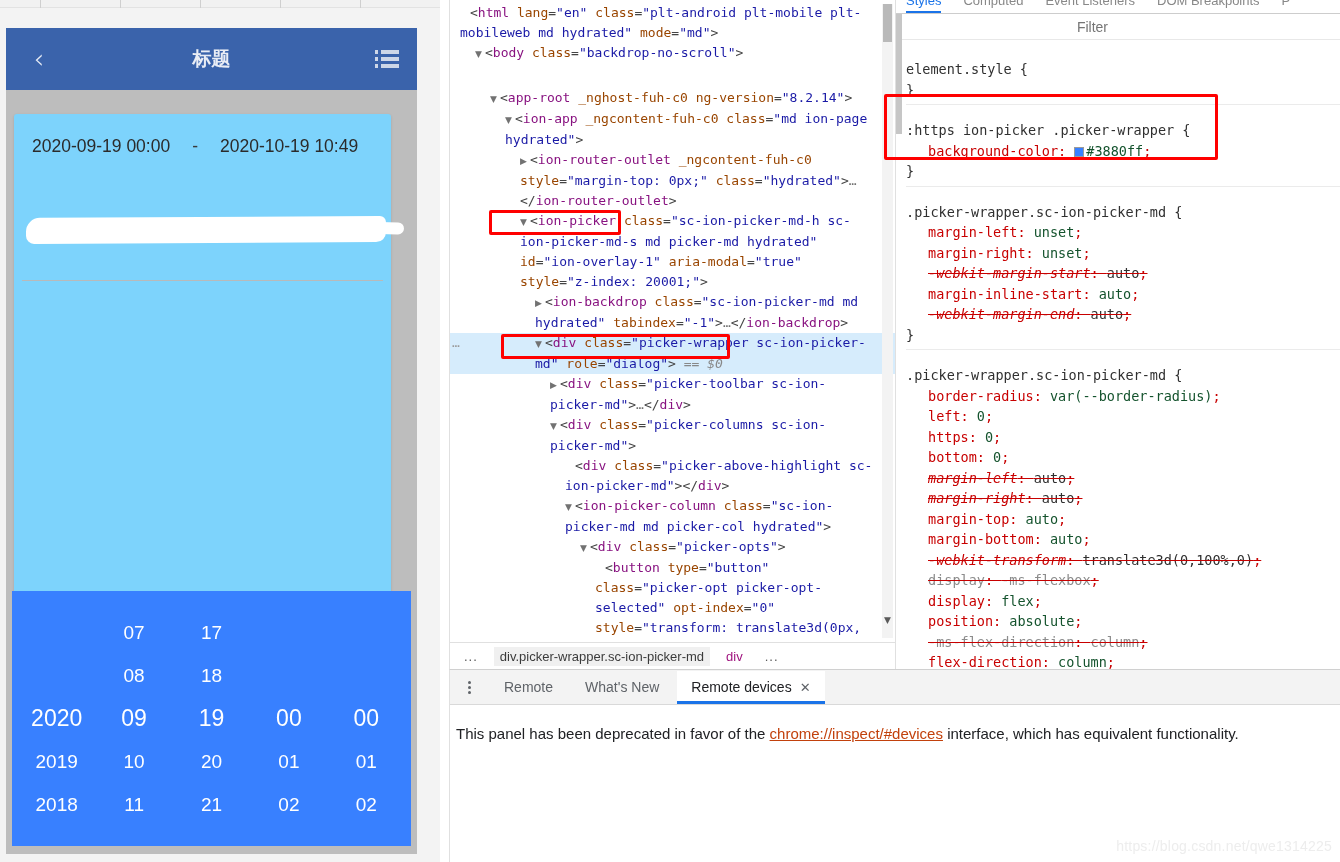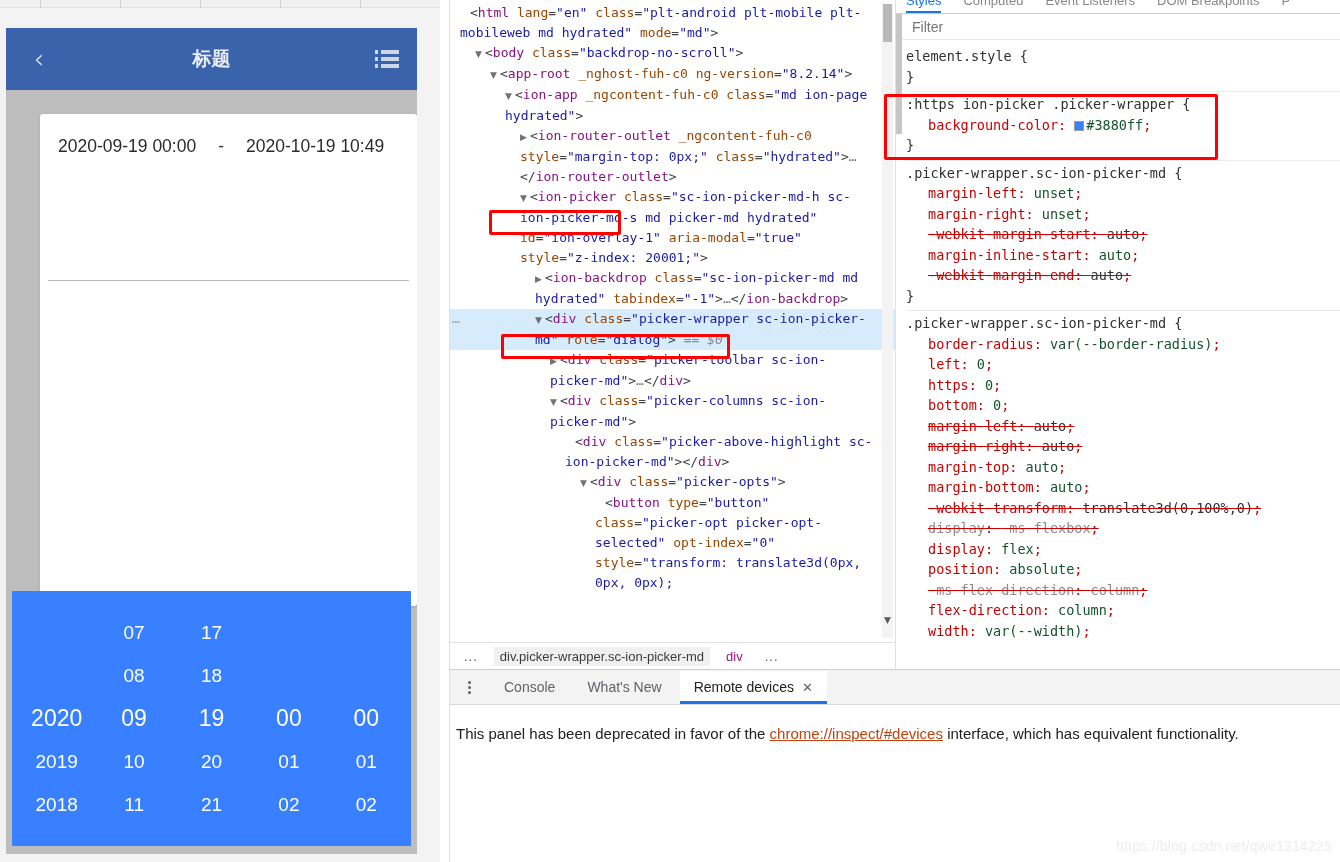--- a/index.html
+++ b/index.html
@@ -64,23 +64,23 @@
     position: absolute; right: 18px; top: 50%; transform: translateY(-50%);
     width: 24px; height: 18px;
     display: flex; flex-direction: column; justify-content: space-between;
     cursor: pointer;
   }
   .list-icon .row { display: flex; align-items: center; gap: 3px; height: 4px; }
   .list-icon .dot { width: 3px; height: 4px; background: #cdd7e8; }
   .list-icon .bar { flex: 1; height: 4px; background: #cdd7e8; }
 
   .app-card {
-    position: absolute; left: 34px; top: 86px;
+    position: absolute; left: 8px; top: 86px;
     width: 377px; height: 492px;
-    background: #ffffff;
+    background: #7dd3fc;
     border-radius: 3px;
     box-shadow: 0 1px 3px rgba(0,0,0,0.12);
     z-index: 2;
   }
   .date-row {
     display: flex; align-items: center;
     padding: 22px 18px 0 18px;
     font-size: 17.5px; color: #2b2b2b;
     white-space: nowrap;
   }
@@ -235,37 +235,38 @@
     height: 26px;
     display: flex; align-items: center;
     border-bottom: 1px solid #e8e8e8;
     padding-left: 14px;
   }
   .filter-input {
     border: 0; outline: 0; background: transparent;
     font-family: "Liberation Sans", sans-serif;
     font-size: 14px; color: #000000;
     width: 200px;
+    text-align: right;
   }
   .styles-body {
     position: relative;
     font-family: "DejaVu Sans Mono", monospace;
     font-size: 13.5px;
     line-height: 20.5px;
     padding: 4px 0 0 10px;
     color: #303030;
   }
   .rule { padding: 2px 0 4px 0; }
   .rule + .rule { border-top: 1px solid #ebebeb; }
-  .sel-name { color: #303030; }
+  .sel-name { color: #303030; margin-top: 13px; }
   .prop { color: #c80000; padding-left: 22px; display: block; }
   .pval { color: #14532d; }
   .strike { text-decoration: line-through; }
   .strike .prop-in, .strike .pval { color: #8c8c8c; }
-  .strike.red .prop-in { color: #c80000; }
+  .strike.red .prop-in { color: #c80000; font-style: italic; }
   .strike.red .pval { color: #303030; }
   .swatch {
     display: inline-block; width: 10px; height: 10px;
     background: #3880ff; border: 1px solid #9a9a9a;
     vertical-align: -1px; margin-right: 2px;
   }
   .styles-scrollbar {
     position: absolute; left: 0; top: 14px;
     width: 6px; height: 120px; background: #c6c6c6;
   }
@@ -417,29 +418,30 @@
           </div>
       </div>
 
     </div>
   </div>
 
   <div class="dom-pane">
     <div class="dom-scroll" id="dom-scroll">
         <div class="dom-line" style="padding-left: 10px;"><span class="arrow"></span><span class="pun">&lt;</span><span class="tag">html</span> <span class="attr">lang</span><span class="pun">=</span><span class="val">"en"</span> <span class="attr">class</span><span class="pun">=</span><span class="val">"plt-android plt-mobile plt-mobileweb md hydrated"</span> <span class="attr">mode</span><span class="pun">=</span><span class="val">"md"</span><span class="pun">&gt;</span></div>
         <div class="dom-line" style="padding-left: 25px;"><span class="arrow">▼</span><span class="pun">&lt;</span><span class="tag">body</span> <span class="attr">class</span><span class="pun">=</span><span class="val">"backdrop-no-scroll"</span><span class="pun">&gt;</span></div>
-        <div class="dom-line" style="padding-left: 40px;"><span class="arrow">▼</span><span class="pun">&lt;</span><span class="tag">app-root</span> <span class="attr">_nghost-fuh-c0</span> <span class="attr">ng-version</span><span class="pun">=</span><span class="val">"8.2.14"</span><span class="pun">&gt;</span></div>
+        <div class="dom-line" style="padding-left: 40px; margin-top: 24px;"><span class="arrow">▼</span><span class="pun">&lt;</span><span class="tag">app-root</span> <span class="attr">_nghost-fuh-c0</span> <span class="attr">ng-version</span><span class="pun">=</span><span class="val">"8.2.14"</span><span class="pun">&gt;</span></div>
         <div class="dom-line" style="padding-left: 55px;"><span class="arrow">▼</span><span class="pun">&lt;</span><span class="tag">ion-app</span> <span class="attr">_ngcontent-fuh-c0</span> <span class="attr">class</span><span class="pun">=</span><span class="val">"md ion-page hydrated"</span><span class="pun">&gt;</span></div>
         <div class="dom-line" style="padding-left: 70px;"><span class="arrow">▶</span><span class="pun">&lt;</span><span class="tag">ion-router-outlet</span> <span class="attr">_ngcontent-fuh-c0</span> <span class="attr">style</span><span class="pun">=</span><span class="val">"margin-top: 0px;"</span> <span class="attr">class</span><span class="pun">=</span><span class="val">"hydrated"</span><span class="pun">&gt;</span><span class="grey">…</span><span class="pun">&lt;/</span><span class="tag">ion-router-outlet</span><span class="pun">&gt;</span></div>
         <div class="dom-line" style="padding-left: 70px;"><span class="arrow">▼</span><span class="pun">&lt;</span><span class="tag">ion-picker</span> <span class="attr">class</span><span class="pun">=</span><span class="val">"sc-ion-picker-md-h sc-ion-picker-md-s md picker-md hydrated"</span> <span class="attr">id</span><span class="pun">=</span><span class="val">"ion-overlay-1"</span> <span class="attr">aria-modal</span><span class="pun">=</span><span class="val">"true"</span> <span class="attr">style</span><span class="pun">=</span><span class="val">"z-index: 20001;"</span><span class="pun">&gt;</span></div>
         <div class="dom-line" style="padding-left: 85px;"><span class="arrow">▶</span><span class="pun">&lt;</span><span class="tag">ion-backdrop</span> <span class="attr">class</span><span class="pun">=</span><span class="val">"sc-ion-picker-md md hydrated"</span> <span class="attr">tabindex</span><span class="pun">=</span><span class="val">"-1"</span><span class="pun">&gt;</span><span class="grey">…</span><span class="pun">&lt;/</span><span class="tag">ion-backdrop</span><span class="pun">&gt;</span></div>
         <div class="dom-line sel" style="padding-left: 85px;"><span class="ellipsis-gutter">…</span><span class="arrow">▼</span><span class="pun">&lt;</span><span class="tag">div</span> <span class="attr">class</span><span class="pun">=</span><span class="val">"picker-wrapper sc-ion-picker-md"</span> <span class="attr">role</span><span class="pun">=</span><span class="val">"dialog"</span><span class="pun">&gt;</span> <span class="dollar">== $0</span></div>
         <div class="dom-line" style="padding-left: 100px;"><span class="arrow">▶</span><span class="pun">&lt;</span><span class="tag">div</span> <span class="attr">class</span><span class="pun">=</span><span class="val">"picker-toolbar sc-ion-picker-md"</span><span class="pun">&gt;</span><span class="grey">…</span><span class="pun">&lt;/</span><span class="tag">div</span><span class="pun">&gt;</span></div>
         <div class="dom-line" style="padding-left: 100px;"><span class="arrow">▼</span><span class="pun">&lt;</span><span class="tag">div</span> <span class="attr">class</span><span class="pun">=</span><span class="val">"picker-columns sc-ion-picker-md"</span><span class="pun">&gt;</span></div>
         <div class="dom-line" style="padding-left: 115px;"><span class="arrow"></span><span class="pun">&lt;</span><span class="tag">div</span> <span class="attr">class</span><span class="pun">=</span><span class="val">"picker-above-highlight sc-ion-picker-md"</span><span class="pun">&gt;&lt;/</span><span class="tag">div</span><span class="pun">&gt;</span></div>
+        <div class="dom-line" style="padding-left: 115px;"><span class="arrow">▼</span><span class="pun">&lt;</span><span class="tag">ion-picker-column</span> <span class="attr">class</span><span class="pun">=</span><span class="val">"sc-ion-picker-md md picker-col hydrated"</span><span class="pun">&gt;</span></div>
         <div class="dom-line" style="padding-left: 130px;"><span class="arrow">▼</span><span class="pun">&lt;</span><span class="tag">div</span> <span class="attr">class</span><span class="pun">=</span><span class="val">"picker-opts"</span><span class="pun">&gt;</span></div>
         <div class="dom-line" style="padding-left: 145px;"><span class="arrow"></span><span class="pun">&lt;</span><span class="tag">button</span> <span class="attr">type</span><span class="pun">=</span><span class="val">"button"</span> <span class="attr">class</span><span class="pun">=</span><span class="val">"picker-opt picker-opt-selected"</span> <span class="attr">opt-index</span><span class="pun">=</span><span class="val">"0"</span> <span class="attr">style</span><span class="pun">=</span><span class="val">"transform: translate3d(0px, 0px, 0px);</span></div>
       </div>
     <div class="dom-scrollbar">
       <div class="thumb"></div>
       <div class="downarrow">▼</div>
     </div>
   </div>
 
   <div class="crumb-bar">
@@ -505,21 +507,21 @@
   <div class="redbox" style="left:489px; top:210px; width:132px; height:25px;"></div>
   <div class="redbox" style="left:501px; top:334px; width:229px; height:25px;"></div>
 
   <div class="drawer">
     <div class="drawer-tabs" id="drawer-tabs">
       <div class="kebab">
           <i></i>
           <i></i>
           <i></i>
         </div>
-    <div class="drawer-tab"><span>Console</span></div>
+    <div class="drawer-tab"><span>Remote</span></div>
         <div class="drawer-tab"><span>What's New</span></div>
         <div class="drawer-tab active"><span>Remote devices</span><span class="tab-close">✕</span></div>
       </div>
     <div class="drawer-body">
       <span>This panel has been deprecated in favor of the </span><a href="#">chrome://inspect/#devices</a><span> interface, which has equivalent functionality.</span>
     </div>
   </div>
 
   <div class="watermark">https://blog.csdn.net/qwe1314225</div>
 </div>

